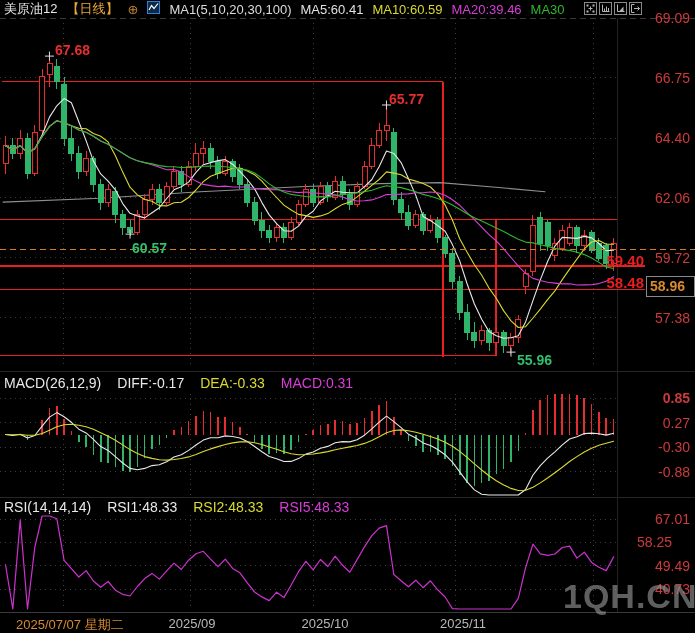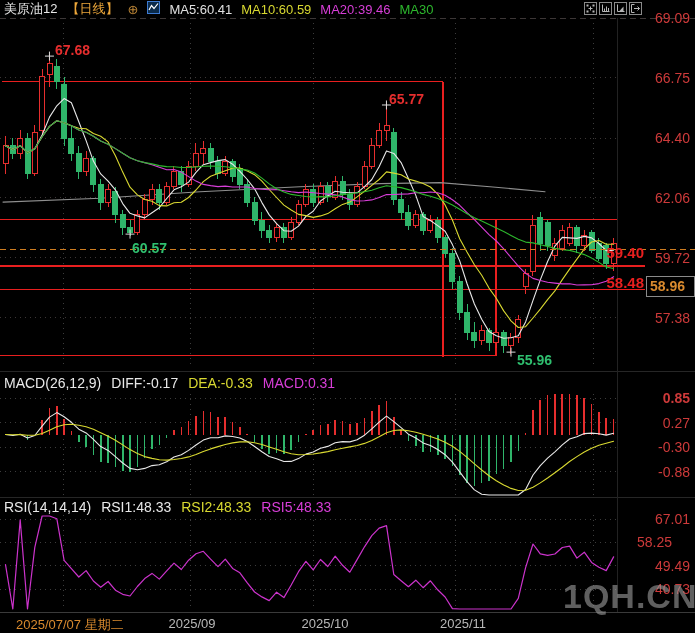--- a/index.html
+++ b/index.html
@@ -5,21 +5,21 @@
   html,body{margin:0;padding:0;background:#000;}
   body{position:relative;width:695px;height:633px;overflow:hidden;
        font-family:"Liberation Sans","DejaVu Sans",sans-serif;}
   #cv{position:absolute;left:0;top:0;z-index:1;}
   .lbl{position:absolute;white-space:nowrap;z-index:3;}
   .tick{position:absolute;width:72px;text-align:right;font-size:14px;color:#cd3a3a;z-index:3;white-space:nowrap;}
   #topbar{position:absolute;left:4px;top:1px;height:16px;display:flex;gap:9px;align-items:center;
           font-size:13px;z-index:3;white-space:nowrap;}
   #toolbar{position:absolute;left:584px;top:2px;display:flex;gap:2px;z-index:4;}
   #toolbar svg{display:block;cursor:pointer;}
-  .hdrrow{position:absolute;left:4px;display:flex;gap:10px;font-size:14px;z-index:3;white-space:nowrap;}
+  .hdrrow{position:absolute;left:4px;display:flex;gap:16px;font-size:14px;z-index:3;white-space:nowrap;}
   .datelbl{position:absolute;top:616px;font-size:13px;color:#b8b8b8;z-index:3;white-space:nowrap;}
   #watermark{position:absolute;left:563px;top:577px;font-size:34px;font-weight:bold;
              color:#9a9a9a;opacity:.62;letter-spacing:1px;z-index:6;pointer-events:none;}
   #lastprice{position:absolute;left:646px;top:276px;width:44px;height:19px;background:#000;
              border:1px solid #8a8a8a;color:#d98a2e;font-weight:bold;font-size:14px;
              line-height:19px;padding-left:3px;z-index:3;}
   .linelbl{position:absolute;left:598px;width:46px;text-align:right;color:#e81f1f;
            font-weight:bold;font-size:15px;z-index:3;}
   .hilbl{color:#e62e2e;font-weight:bold;font-size:14px;}
   .lolbl{color:#2fbf6f;font-weight:bold;font-size:14px;}
@@ -420,20 +420,21 @@
   </svg>
 
 <div id="topbar">
   <span style="color:#e8e8e8">美原油12</span>
   <span style="color:#eda73a">【日线】</span>
   <span style="color:#bd8636">⊕</span>
   <span><svg width="13" height="13" viewBox="0 0 13 13">
         <rect x="0.5" y="0.5" width="12" height="12" fill="#0a2a4a" stroke="#3d7ad1"></rect>
         <polyline points="2,9 4.5,4.5 7,7.5 11,2.5" fill="none" stroke="#fff" stroke-width="1.2"></polyline>
       </svg></span>
+  <span style="color:#dcdcdc">MA1(5,10,20,30,100)</span>
   <span style="color:#e0e0e0">MA5:60.41</span>
   <span style="color:#d9d931">MA10:60.59</span>
   <span style="color:#d83ed8">MA20:39.46</span>
   <span style="color:#2db82d">MA30</span>
 </div>
 
 <div id="toolbar">
   <svg width="13" height="13" viewBox="0 0 13 13">
       <rect x="0.5" y="0.5" width="12" height="12" fill="#000" stroke="#8a8a8a"></rect>
       <rect x="2.5" y="2.5" width="2" height="2" fill="#b5b5b5"></rect>
@@ -475,21 +476,21 @@
   </div>
 <div id="ticks-rsi">
     <div class="tick" style="left: 618px; top: 511px;">67.01</div>
     <div class="tick" style="left: 600px; top: 534.494px;">58.25</div>
     <div class="tick" style="left: 618px; top: 557.989px;">49.49</div>
     <div class="tick" style="left: 618px; top: 581.483px;">40.73</div>
   </div>
 
 <div id="lastprice">58.96</div>
 
-<div class="linelbl" style="top:244px">59.40</div>
+<div class="linelbl" style="top:252px">59.40</div>
 <div class="linelbl" style="top:274px">58.48</div>
 
 <div class="lbl hilbl" style="left:55px;top:42px">67.68</div>
 <div class="lbl hilbl" style="left:389px;top:91px">65.77</div>
 <div class="lbl lolbl" style="left:132px;top:240px">60.57</div>
 <div class="lbl lolbl" style="left:517px;top:352px">55.96</div>
 
 <div class="hdrrow" style="top:375px">
   <span style="color:#e8e8e8">MACD(26,12,9)</span>
   <span style="color:#e8e8e8">DIFF:-0.17</span>

